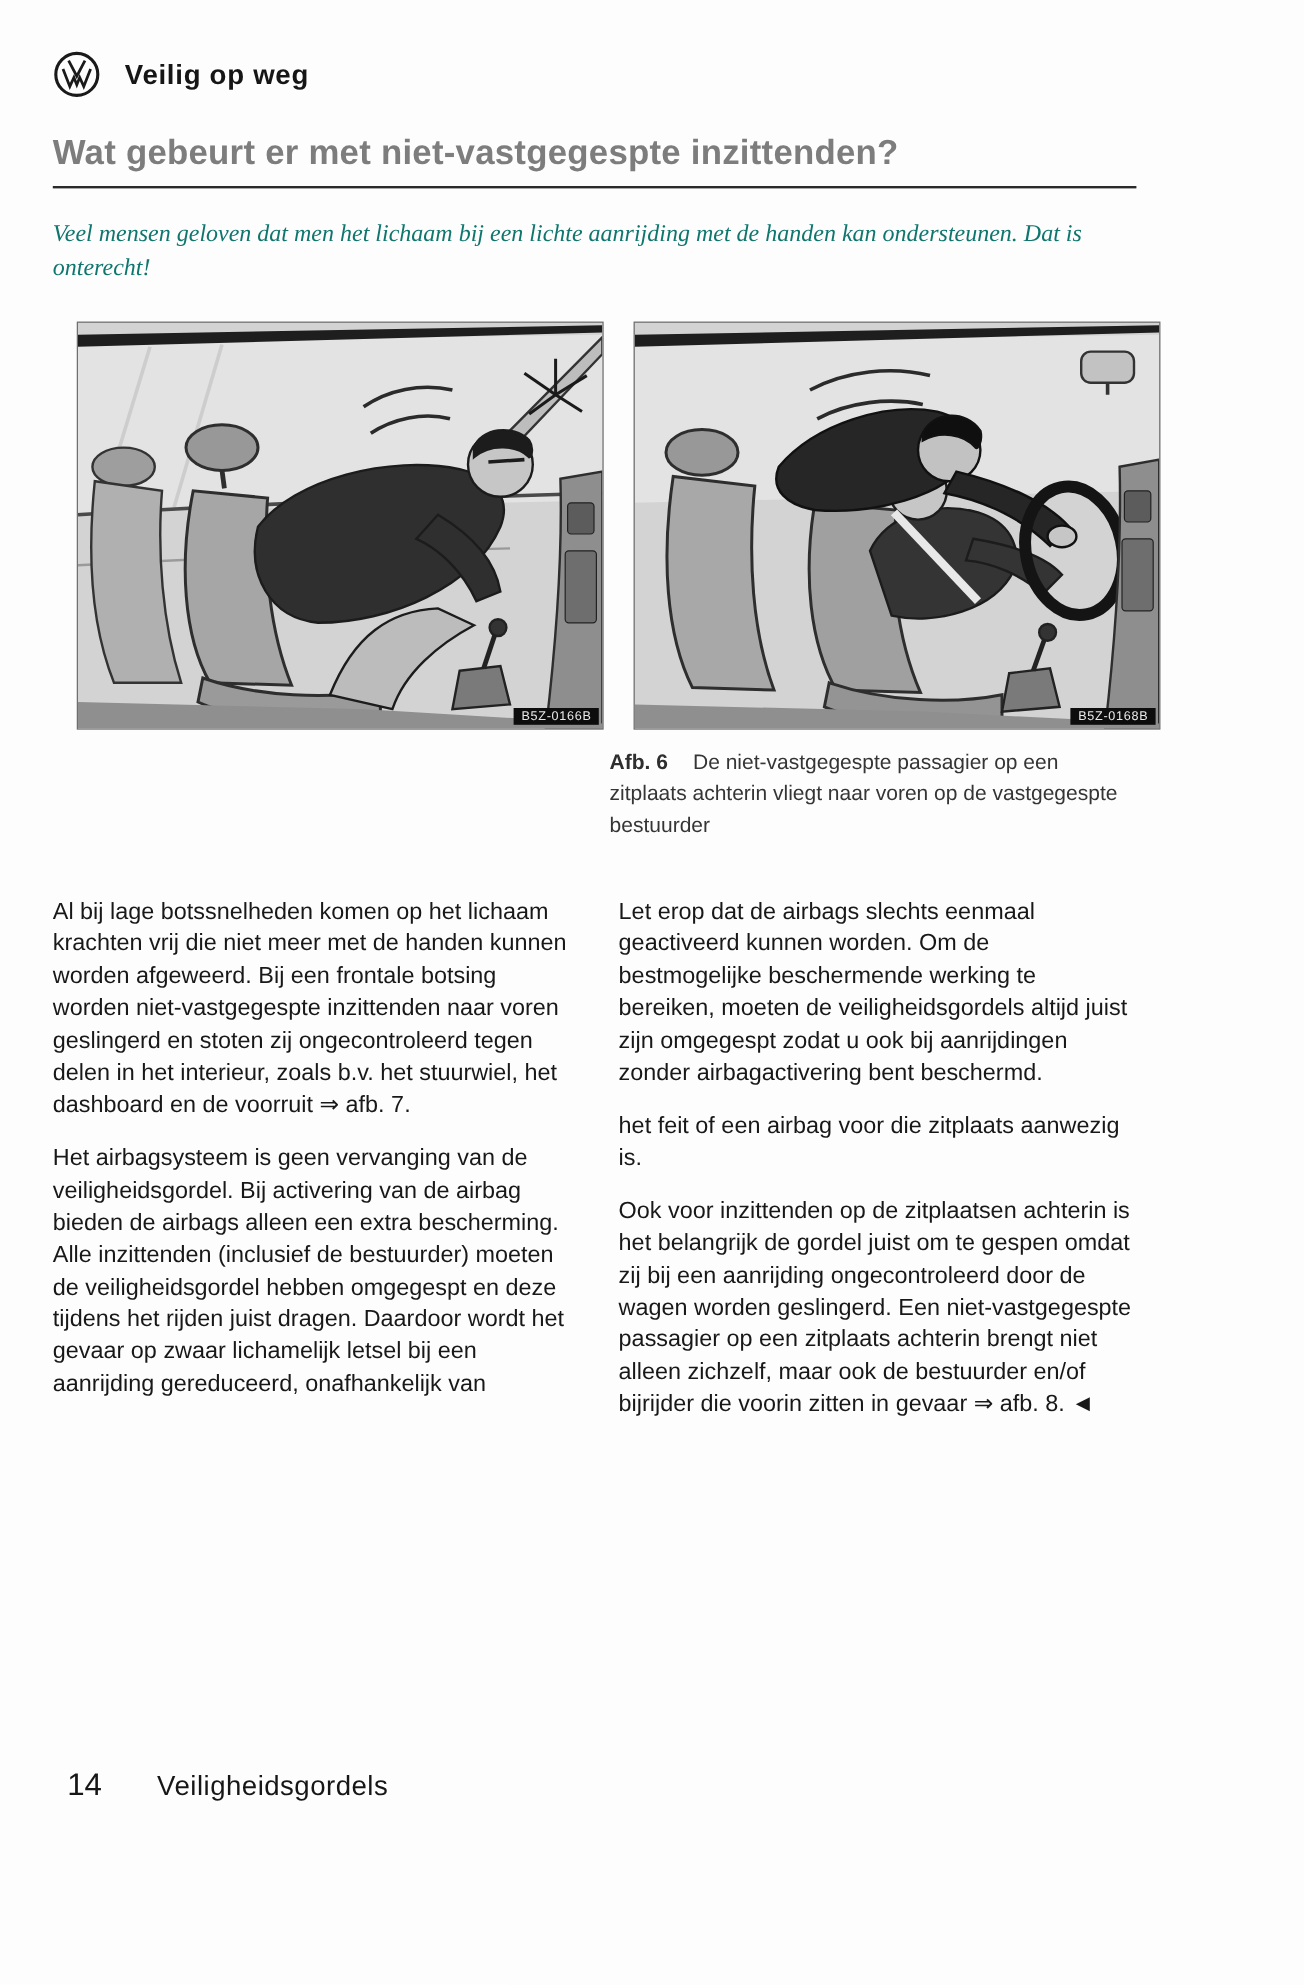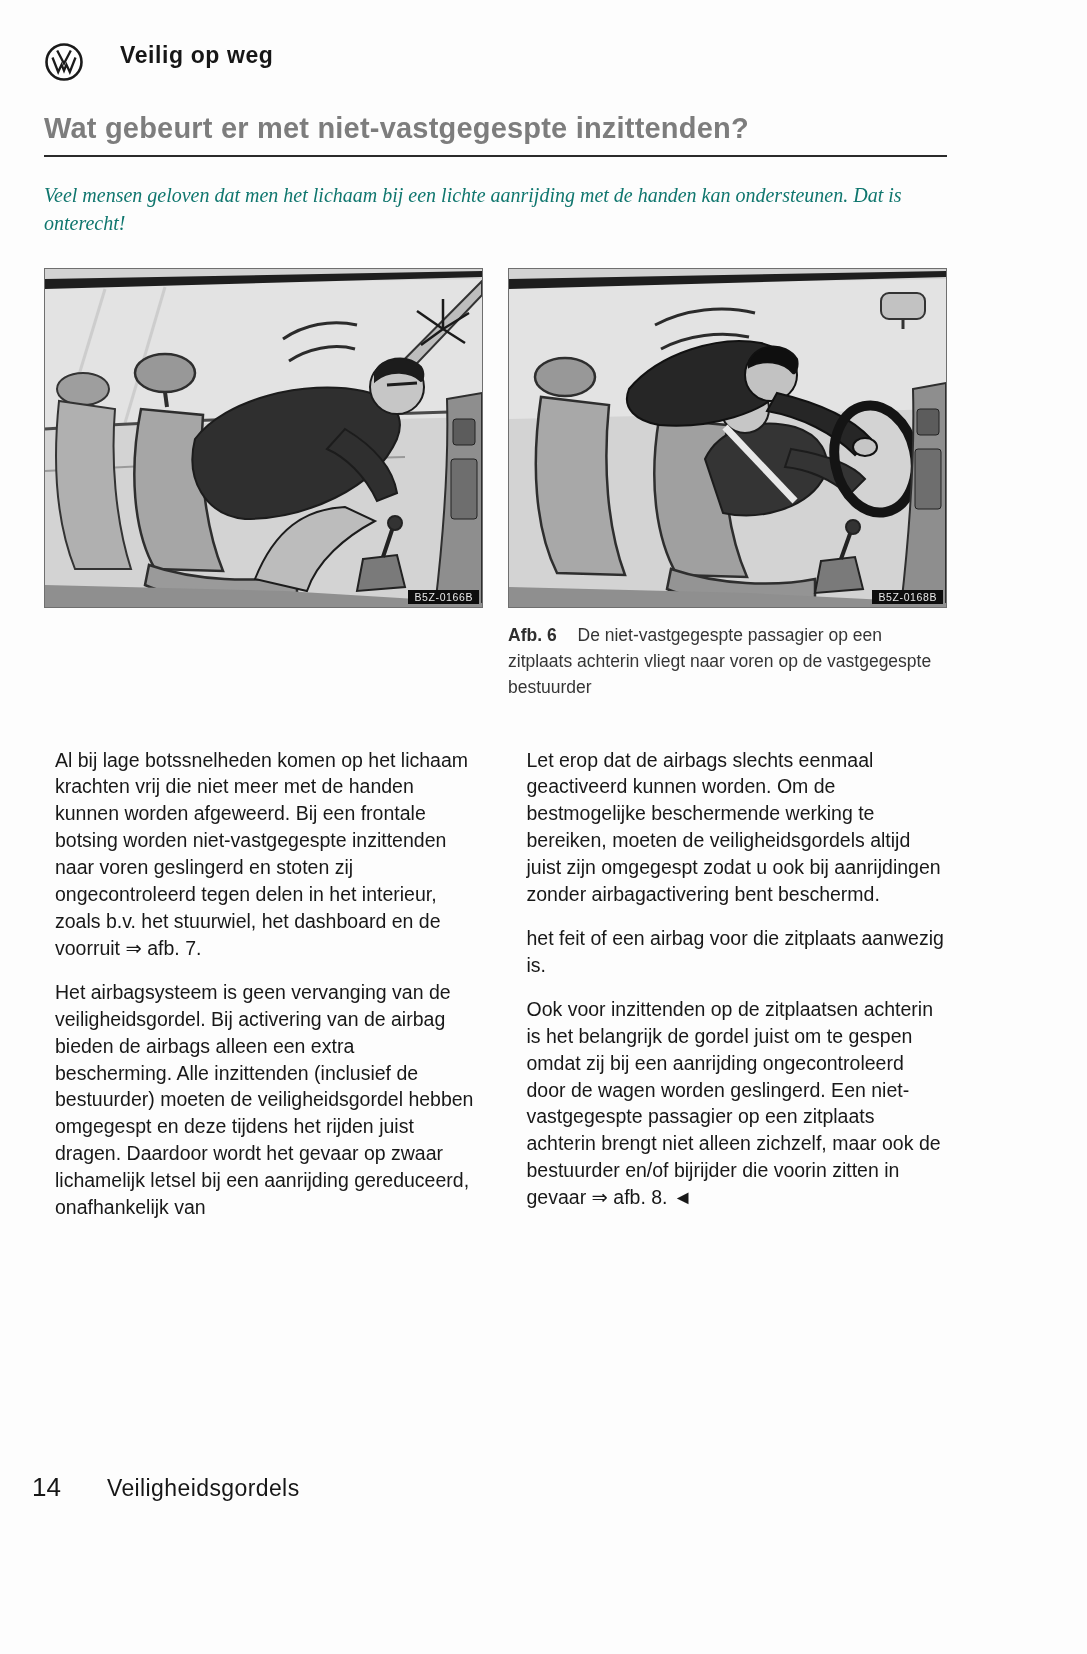--- a/index.html
+++ b/index.html
@@ -10,60 +10,60 @@
     -webkit-font-smoothing:antialiased;
   }
   .page{
     position:relative;
     width:1087px;height:1654px;
     box-sizing:border-box;
     padding:42px 140px 0 44px;
     background:#fdfdfd;
     overflow:hidden;
   }
-  .brand-row{display:flex;align-items:flex-start;gap:36px;margin-bottom:30px;}
+  .brand-row{display:flex;align-items:center;gap:20px;margin-bottom:30px;}
   .vw-logo{width:40px;height:40px;display:inline-block;flex:0 0 auto;}
   .brand{font-size:23px;font-weight:bold;letter-spacing:0.6px;color:#161616;}
   h1.page-heading{
     margin:26px 0 10px 0;
     font-size:29px;font-weight:bold;color:#7d7d7d;letter-spacing:0.2px;
   }
   .heading-rule{border:none;border-top:2px solid #2a2a2a;margin:0 0 24px 0;}
   .intro{
     font-family:"Liberation Serif", serif;
     font-style:italic;
     font-size:20px;line-height:1.42;
     margin:0 0 30px 0;color:#0f766e;
   }
   .figures{display:flex;gap:25px;}
   figure{margin:0;width:439px;flex:0 0 auto;}
   .fig-image{
     position:relative;width:439px;height:340px;
     border:1px solid #6f6f6f;box-sizing:border-box;
-    background:#d3d3d3;overflow:hidden;
+    background:#d3d3d3;overflow:hidden;margin-left:20px;
   }
   .fig-image svg{display:block;width:100%;height:100%;}
   .fig-code{
     position:absolute;right:3px;bottom:3px;
     background:#0d0d0d;color:#e9e9e9;
     font-size:10.5px;letter-spacing:0.6px;
     padding:1px 6px;font-family:"Liberation Sans", sans-serif;
   }
   figcaption{
     margin-top:14px;font-size:17.5px;line-height:1.5;color:#353535;
   }
   .cap-label{font-weight:bold;margin-right:16px;color:#2e2e2e;}
   .columns{display:flex;gap:40px;margin-top:46px;}
   .col{flex:1 1 0;}
   .col p{
-    margin:0 0 17px 11px;
+    margin:0 0 17px 0;
     font-size:19.5px;line-height:1.38;color:#181818;
   }
   .page-footer{
-    position:absolute;left:32px;top:1472px;
+    position:absolute;left:56px;top:1472px;
     display:flex;align-items:baseline;gap:46px;
   }
   .page-num{font-size:26px;color:#161616;}
   .footer-section{font-size:23px;font-weight:normal;color:#161616;letter-spacing:0.4px;}
 </style>
 </head>
 <body>
 
 <div class="page">
 

